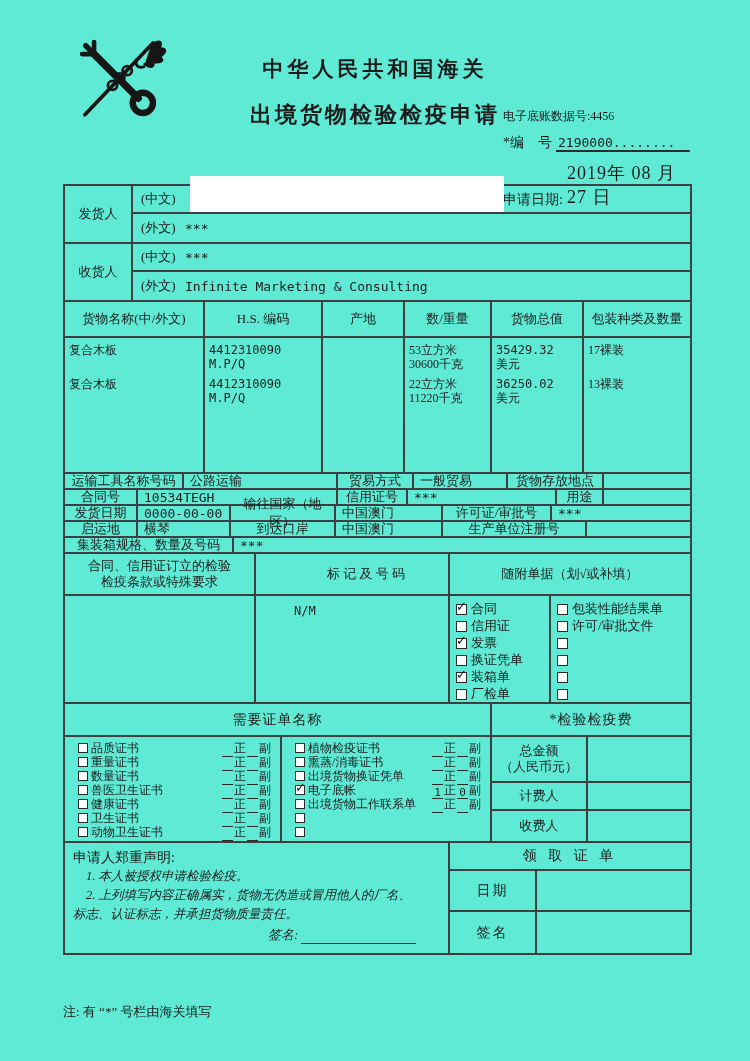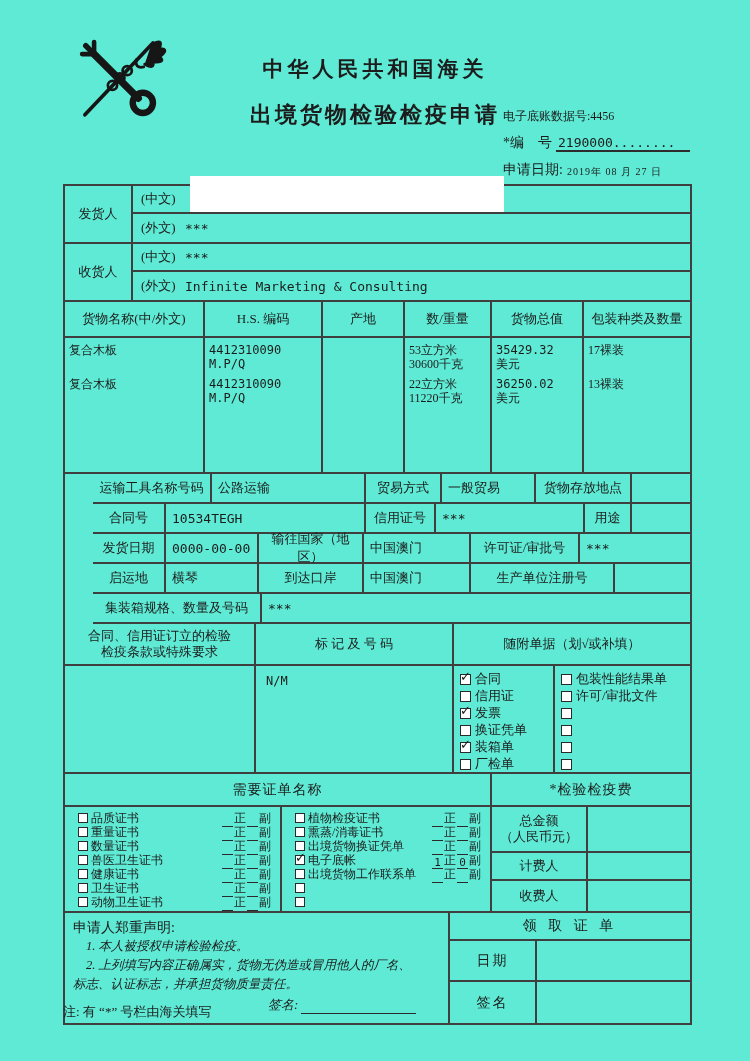--- a/index.html
+++ b/index.html
@@ -10,21 +10,21 @@
   
   .logo{ position:absolute; left:68px; top:32px; width:100px; height:92px; }
   .titleblock{ position:absolute; left:180px; top:55px; width:390px; text-align:center; }
   .org-title{ font-family:"Liberation Sans", sans-serif; font-weight:bold; font-size:21px; letter-spacing:4px; }
   .form-title{ font-family:"Liberation Sans", sans-serif; font-weight:bold; font-size:22px; letter-spacing:3px; margin-top:17px; }
   .meta{ position:absolute; left:503px; top:108px; width:187px; font-size:13px; }
   .meta .m1{ font-size:12px; letter-spacing:0px; }
   .meta .mrow{ display:flex; align-items:flex-end; margin-top:9px; }
   .meta .mlabel{ white-space:nowrap; font-size:14px; }
   .serial-underline{ flex:1; border-bottom:2px solid #2d2d2d; margin-left:4px; font-family:"DejaVu Sans Mono", monospace; font-size:13px; padding-left:2px; }
-  .meta .mdate{ font-size:10px; margin-left:4px; letter-spacing:1px; }
+  .meta .mdate{ font-size:18px; margin-left:4px; letter-spacing:1px; }
 
   
   .formtable{ position:absolute; left:63px; top:184px; width:629px; border:2px solid var(--bc); font-size:13px; }
   .row{ display:flex; border-bottom:2px solid var(--bc); }
   .row.nb{ border-bottom:none; }
   .cell{ border-right:2px solid var(--bc); }
   .cell:last-child, .cell.nr{ border-right:none; }
   .clabel{ display:flex; align-items:center; justify-content:center; text-align:center; }
   .cval{ display:flex; align-items:center; padding:0 6px; font-family:"DejaVu Sans Mono", monospace; font-size:13px; }
   .cval.cjk{ font-family:"Liberation Serif", serif; }
@@ -40,27 +40,27 @@
 
   
   .ghead .cell{ height:34px; display:flex; align-items:center; justify-content:center; font-size:13px; }
   .gbody .cell{ height:134px; padding:5px 4px; font-size:12px; line-height:14px; }
   .gc1{ width:140px; } .gc2{ width:118px; } .gc3{ width:82px; }
   .gc4{ width:87px; } .gc5{ width:92px; } .gc6{ flex:1; }
   .gentry{ height:29px; margin-bottom:5px; font-family:"DejaVu Sans Mono", monospace; }
   .gentry.cjk{ font-family:"Liberation Serif", serif; }
 
   
-  .trow{ height:30px;margin-left:28px; }
+  .trow{ height:16px; }
   .trow .cell{ display:flex; align-items:center; }
 
   
   .mhead .cell{ height:40px; display:flex; flex-direction:column; align-items:center; justify-content:center; line-height:16px; font-size:13px; }
   .mbody .cell{ height:106px; }
-  .mc1{ width:191px; } .mc2{ width:198px; } .mc3{ flex:1; }
+  .mc1{ width:191px; } .mc2{ width:166px;margin-left:28px; } .mc3{ flex:1; }
   .mval{ padding:8px 10px; font-family:"DejaVu Sans Mono", monospace; font-size:12px; }
   .docs{ display:flex; height:100%; }
   .docs-col{ padding:5px 6px; }
   .docs-col.c1{ width:101px; border-right:2px solid var(--bc); }
   .docs-col.c2{ flex:1; }
   .dline{ display:flex; align-items:center; height:16px; margin-bottom:1px; }
   .cb{ position:relative; width:11px; height:11px; border:1.5px solid #2a2a2a; flex:none; margin-right:4px; background:#fff; }
   .cb.s{ width:10px; height:10px; margin-right:3px; }
   .cb .tick{ display:none; position:absolute; left:-1px; top:-6px; font-size:13px; font-weight:bold; color:#1a1a1a; font-family:"DejaVu Sans", sans-serif; }
   .cb.on .tick{ display:block; }

